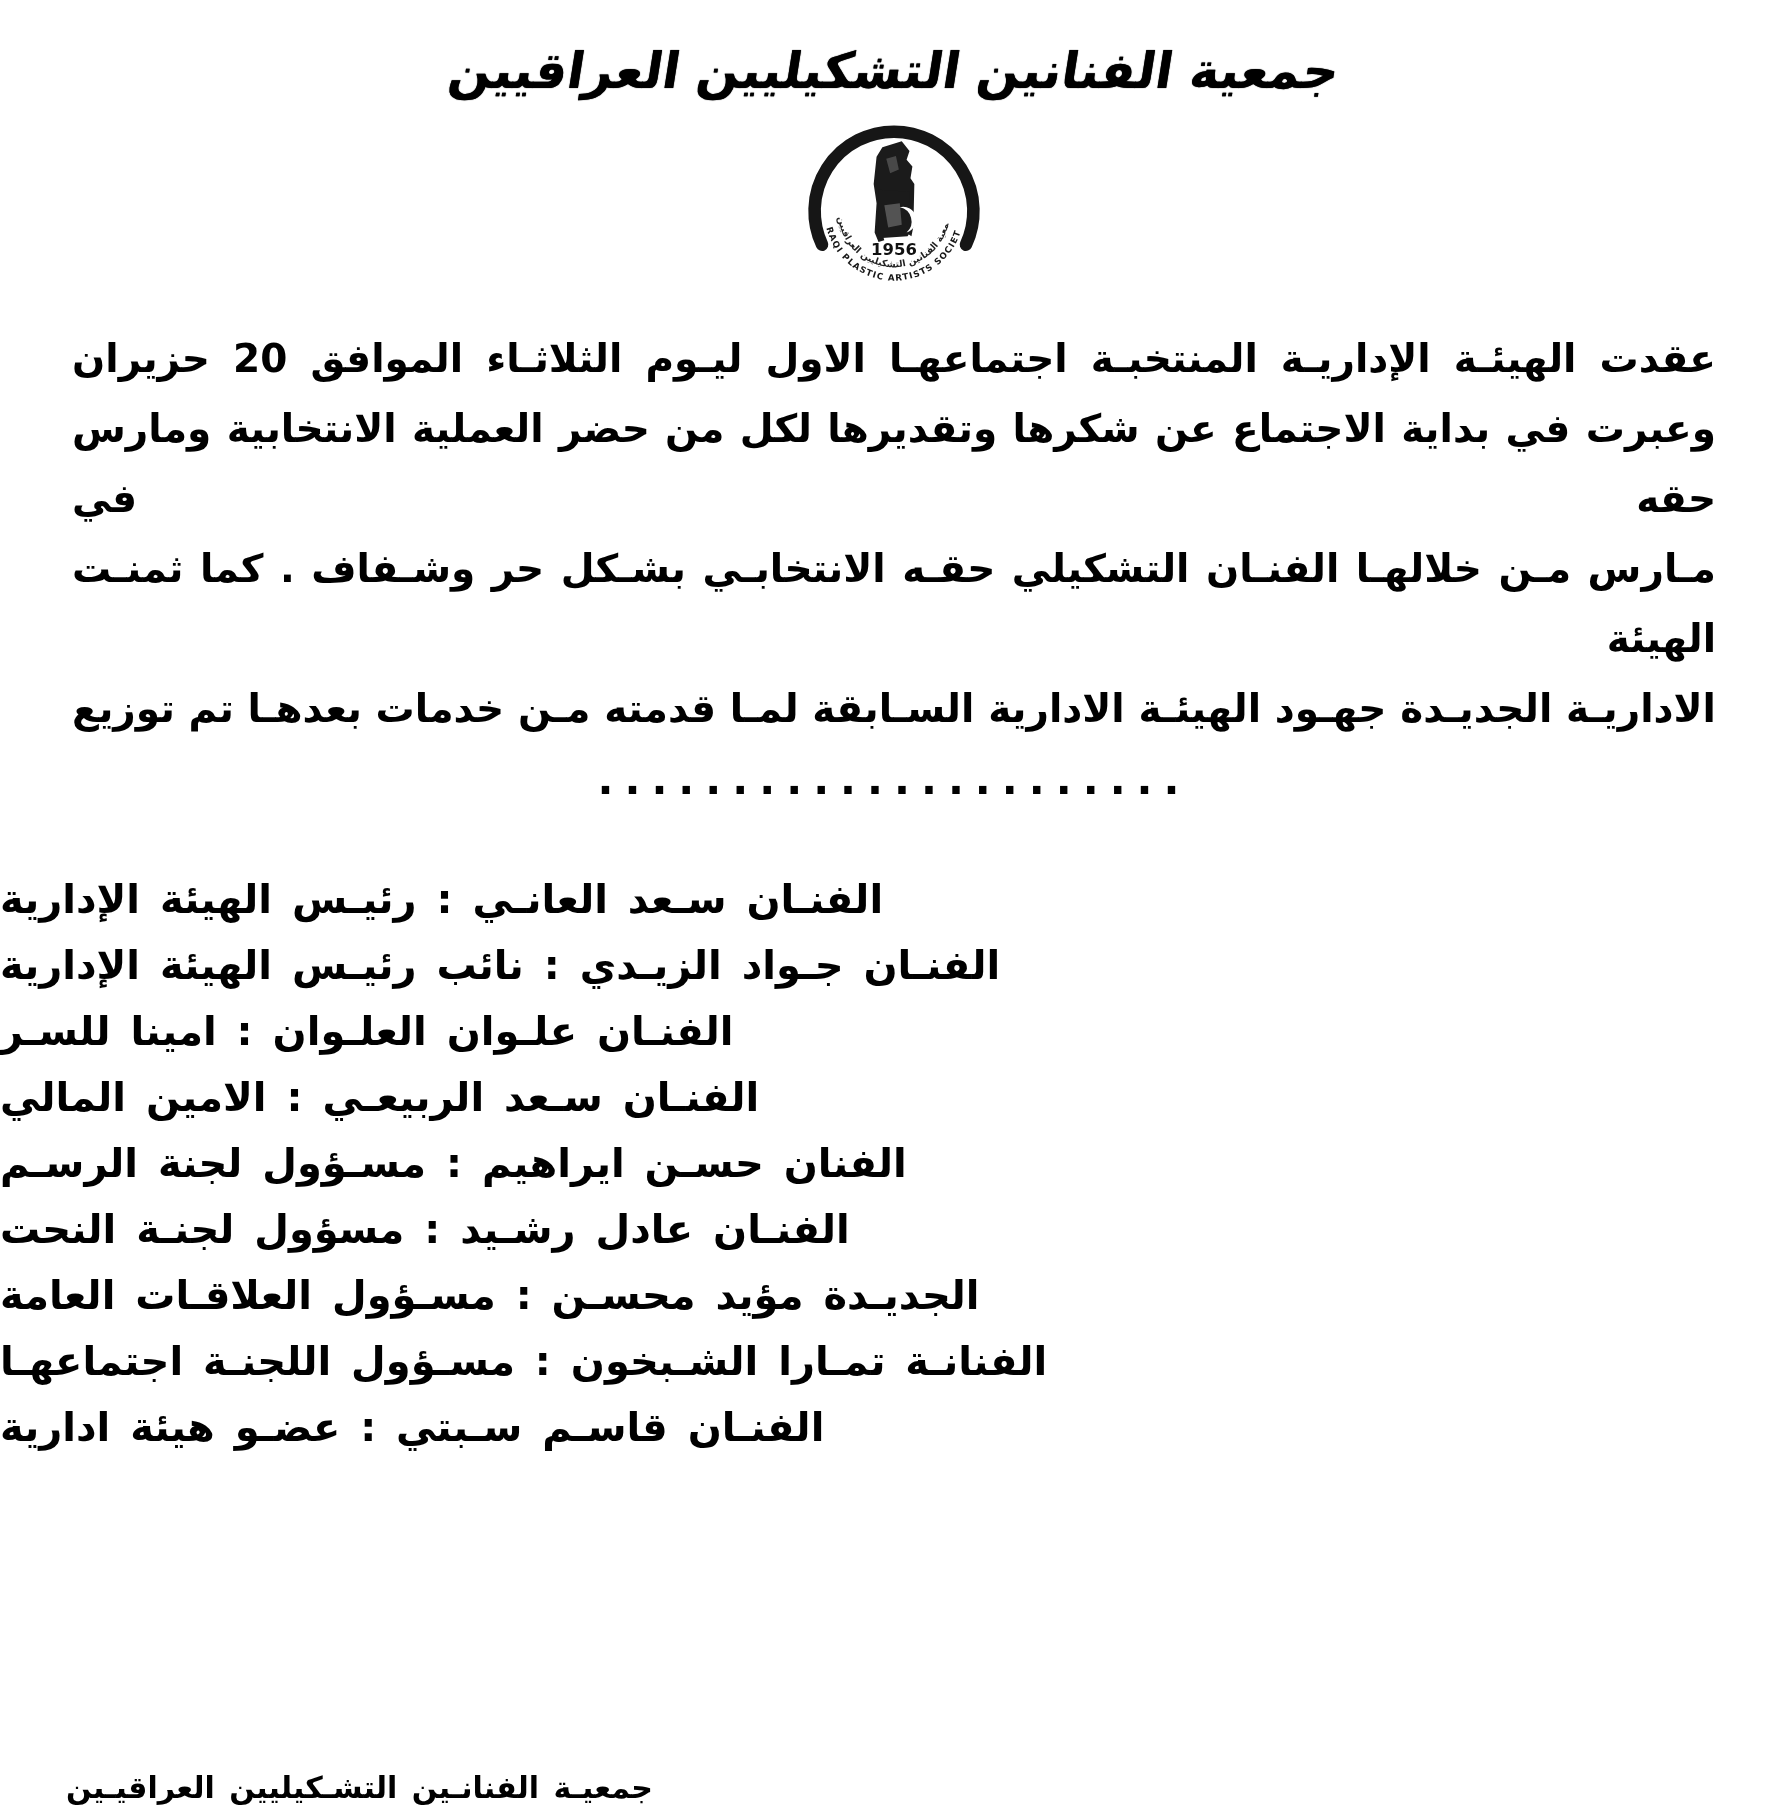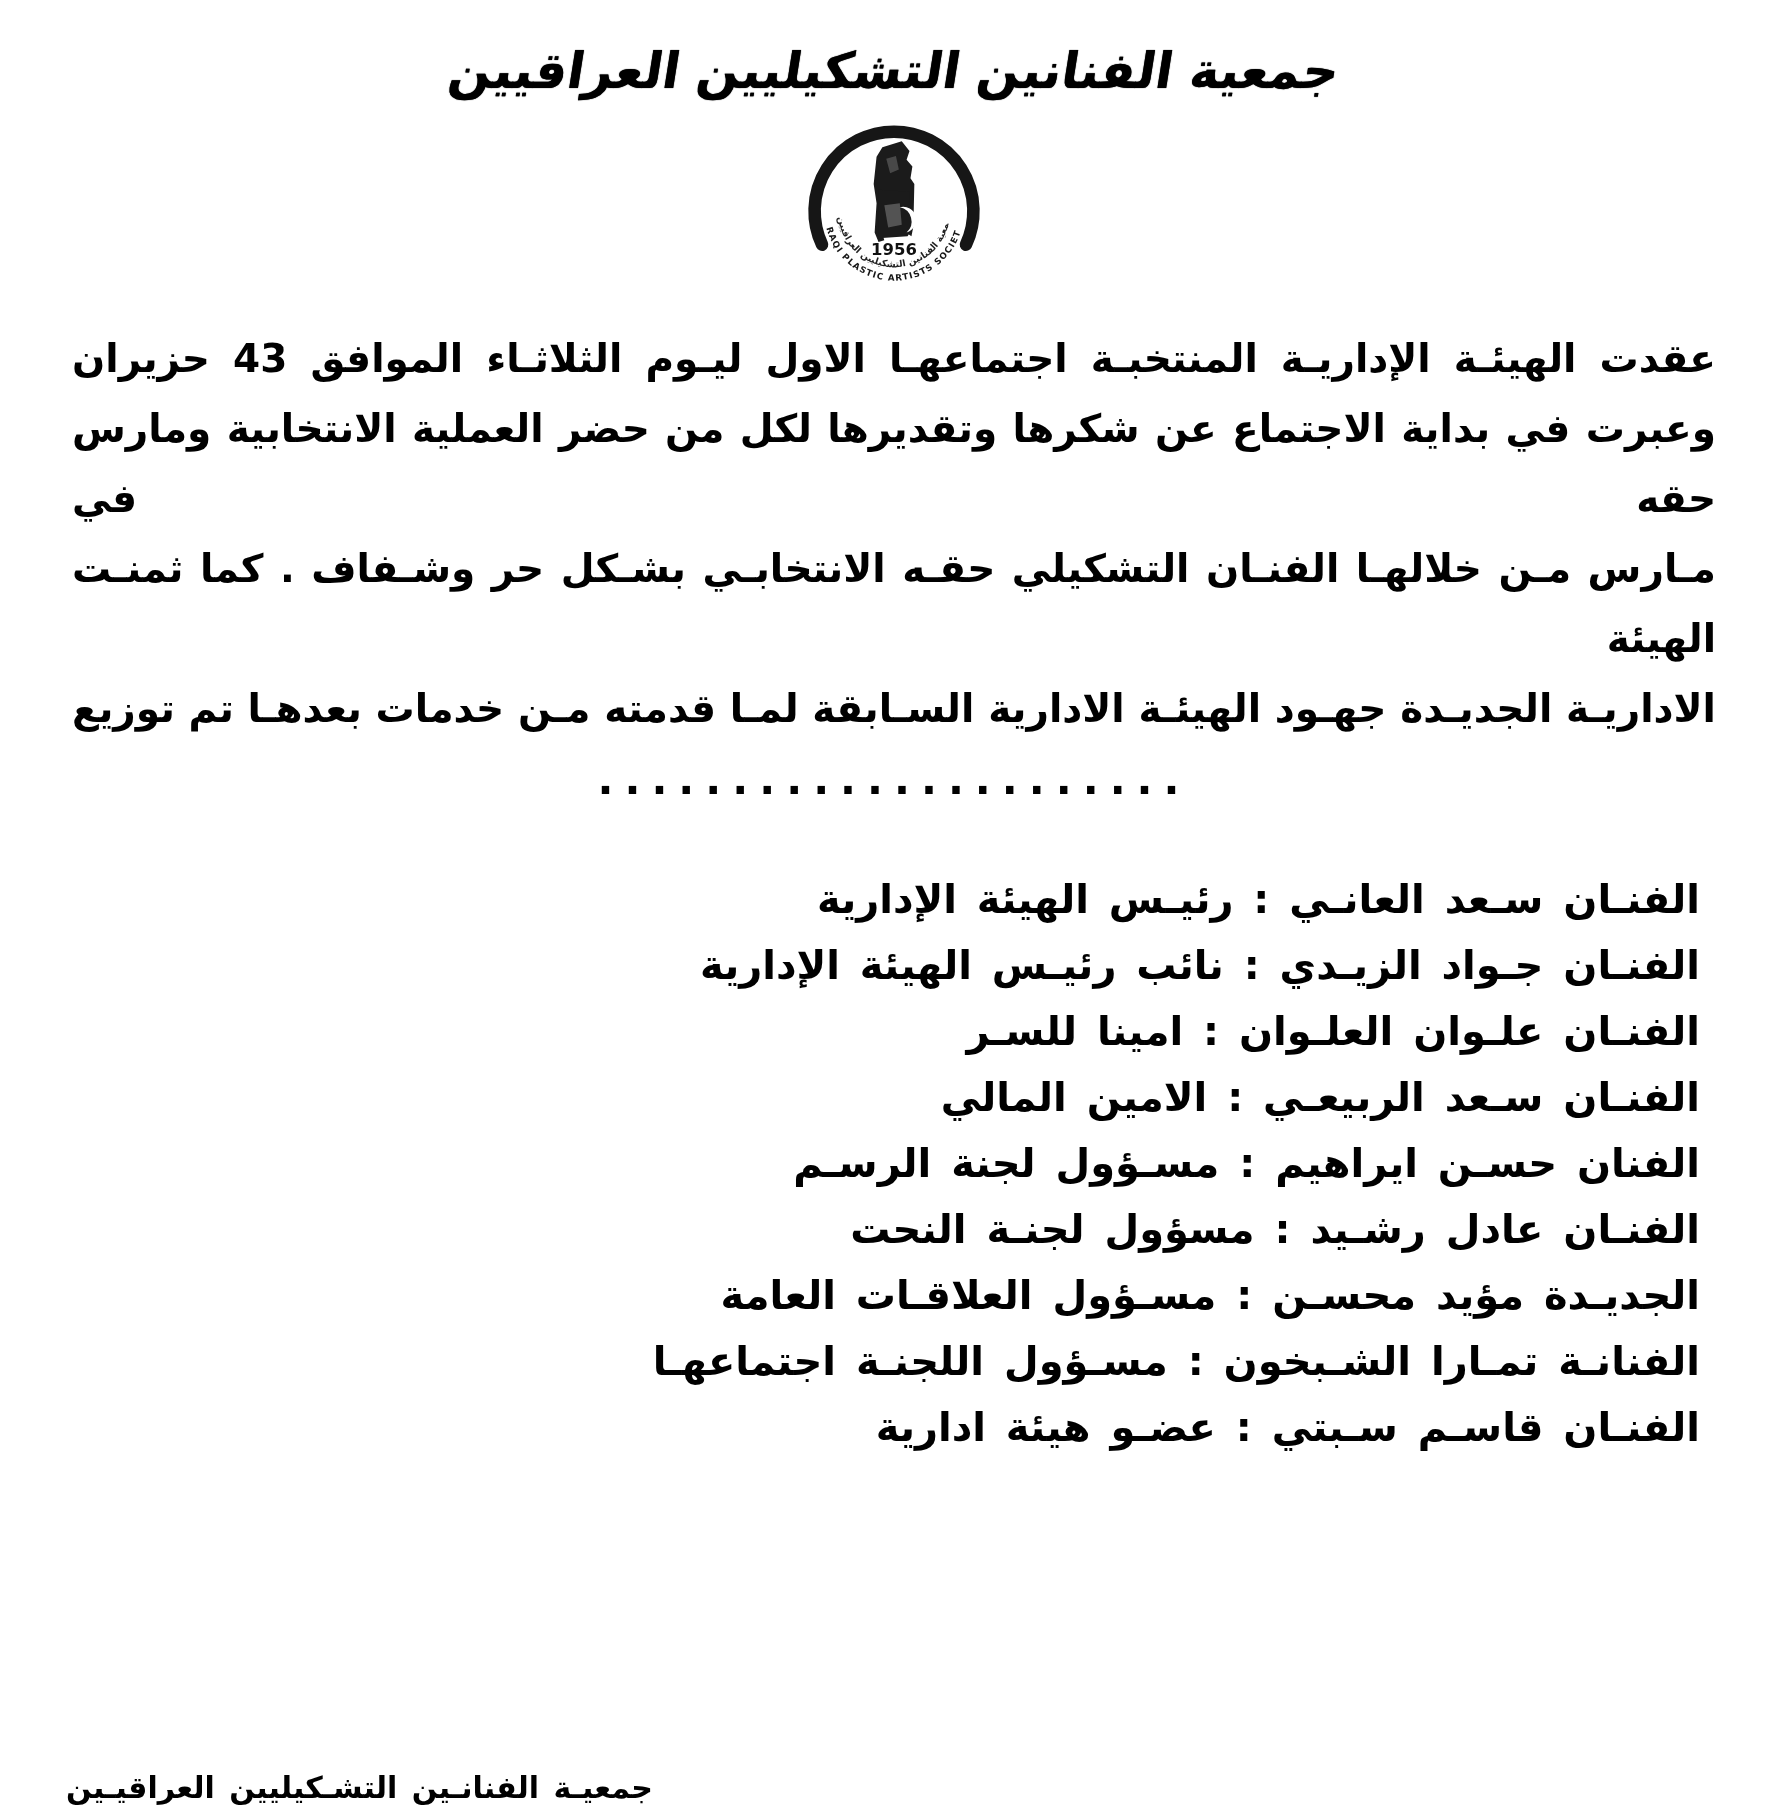--- a/index.html
+++ b/index.html
@@ -29,21 +29,21 @@
   .para-line{
     font-size:39px;font-weight:bold;line-height:70px;
     text-align:justify;text-align-last:justify;text-justify:inter-word;
   }
   
   .dots{
     text-align:center;margin-top:12px;line-height:48px;
     font-size:42px;font-weight:bold;letter-spacing:11px;
   }
   
-  .roles{direction:rtl;text-align:right;padding:62px 88px 0 0;}
+  .roles{direction:rtl;text-align:left;padding:62px 88px 0 0;}
   .role-line{font-size:40px;font-weight:bold;line-height:66px;word-spacing:6px;}
   
   .signature{
     position:absolute;left:28px;bottom:10px;
     font-size:30px;font-weight:bold;direction:rtl;word-spacing:4px;margin-left:38px;
   }
 </style>
 </head>
 <body>
 
@@ -73,21 +73,21 @@
       <text class="arc-ar" fill="#222">
         <textPath href="#arcAr" startOffset="50%" text-anchor="middle">جمعية الفنانين التشكيليين العراقيين</textPath>
       </text>
       <text class="arc-en" fill="#161616">
         <textPath href="#arcEn" startOffset="50%" text-anchor="middle">IRAQI PLASTIC ARTISTS SOCIETY</textPath>
       </text>
     </svg>
   </div>
 
   <div class="paragraph">
-    <div class="para-line">عقدت الهيئـة الإداريـة المنتخبـة اجتماعهـا الاول ليـوم الثلاثـاء الموافق 43 حزيران</div>
+    <div class="para-line">عقدت الهيئـة الإداريـة المنتخبـة اجتماعهـا الاول ليـوم الثلاثـاء الموافق 20 حزيران</div>
     <div class="para-line">وعبرت في بداية الاجتماع عن شكرها وتقديرها لكل من حضر العملية الانتخابية ومارس حقه في</div>
     <div class="para-line">مـارس مـن خلالهـا الفنـان التشكيلي حقـه الانتخابـي بشـكل حر وشـفاف . كما ثمنـت الهيئة</div>
     <div class="para-line">الاداريـة الجديـدة جهـود الهيئـة الادارية السـابقة لمـا قدمته مـن خدمات بعدهـا تم توزيع</div>
   </div>
 
   <div class="dots">......................</div>
 
   <div class="roles">
     <div class="role-line">الفنـان سـعد العانـي : رئيـس الهيئة الإدارية</div>
     <div class="role-line">الفنـان جـواد الزيـدي : نائب رئيـس الهيئة الإدارية</div>

